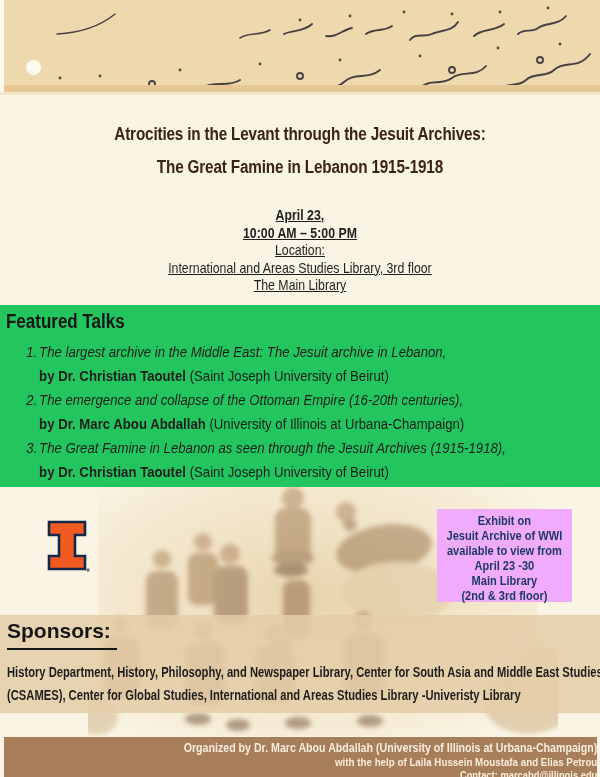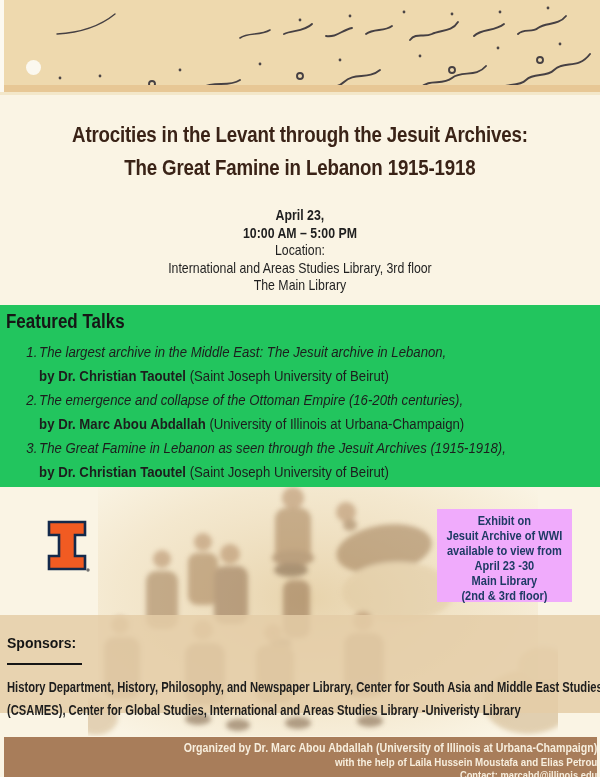--- a/index.html
+++ b/index.html
@@ -13,46 +13,46 @@
   .manuscript .edge-dark{position:absolute;left:0;bottom:0;width:100%;height:7px;background:#e7c795;}
   .manuscript .edge-pale{position:absolute;left:0;bottom:-3px;width:100%;height:3px;background:#f3e7c9;}
   .manuscript .page-edge{position:absolute;left:0;top:0;width:4px;height:100%;background:#fcf9f0;}
   .punch-hole{position:absolute;left:26px;top:60px;width:15px;height:15px;border-radius:50%;background:#fbf8ef;}
   
   .cxc{width:117.65%;margin-left:-8.825%;transform:scaleX(0.85);}
   .cxl{width:117.65%;transform:scaleX(0.85);transform-origin:0 50%;}
   .cx80{width:125%;transform:scaleX(0.8);transform-origin:0 50%;}
   
   .title-wrap{position:absolute;left:0;top:118px;width:600px;text-align:center;
-    color:#3a2317;font-weight:bold;font-size:22px;line-height:33px;letter-spacing:-0.2px;}
+    color:#3a2317;font-weight:bold;font-size:18px;line-height:33px;letter-spacing:-0.2px;}
   
   .event-info{position:absolute;left:0;top:207px;width:600px;text-align:center;
-    font-size:14.5px;line-height:17.6px;color:#1f1f1f;}
+    font-size:14.5px;line-height:17.6px;color:#1f1f1f;text-decoration:underline;}
   .event-info .b{font-weight:bold;}
   
   .talks{position:absolute;left:0;top:305px;width:600px;height:182px;background:#22c55e;}
   .talks-heading{margin:5px 0 0 7px;font-size:20px;font-weight:bold;color:#161616;}
   .talks-list{margin:7px 0 0 0;padding:0;list-style:none;font-size:15.5px;line-height:24px;color:#1d1d1d;}
   .talk-item{position:relative;}
   .talk-line1{font-style:italic;padding-left:31px;position:relative;}
   .talk-num{position:absolute;left:31px;font-style:italic;}
   .talk-title{display:inline-block;padding-left:15px;}
   .talk-line2{padding-left:46px;}
   .talk-speaker{font-weight:bold;}
   
   .photo-svg{position:absolute;left:88px;top:487px;width:470px;height:249px;}
   .logo-svg{position:absolute;left:46px;top:519px;width:44px;height:56px;}
   .exhibit-box{position:absolute;left:437px;top:509px;width:135px;height:93px;
     background:#f0abfc;color:#1e3a64;font-weight:bold;font-size:13px;line-height:14.9px;
     text-align:center;padding-top:5px;box-sizing:border-box;}
   
   .sponsors{position:absolute;left:0;top:615px;width:600px;height:98px;
     background:rgba(228,205,167,0.85);}
-  .sponsors-heading{display:inline-block;margin:20px 0 0 7px;font-size:14px;font-weight:bold;
-    color:#151515;border-bottom:2px solid #151515;padding-right:6px;padding-bottom:12px;}
+  .sponsors-heading{display:inline-block;margin:4px 0 0 7px;font-size:21px;font-weight:bold;
+    color:#151515;border-bottom:2px solid #151515;padding-right:6px;padding-bottom:5px;}
   .sponsors-text{margin:11px 0 0 7px;font-size:14px;font-weight:bold;line-height:22.5px;color:#1d1d1d;}
   
   .footer-bar{position:absolute;left:4px;top:737px;width:593px;height:40px;background:#a87d5a;
     color:#f7eedd;text-align:right;font-weight:bold;}
   .footer-l1{font-size:12.5px;line-height:15px;padding-top:4px;}
   .footer-l2{font-size:11.5px;line-height:13px;}
   .footer-l3{font-size:11px;line-height:13px;}
   .email{text-decoration:underline;cursor:pointer;}
 </style>
 </head>

